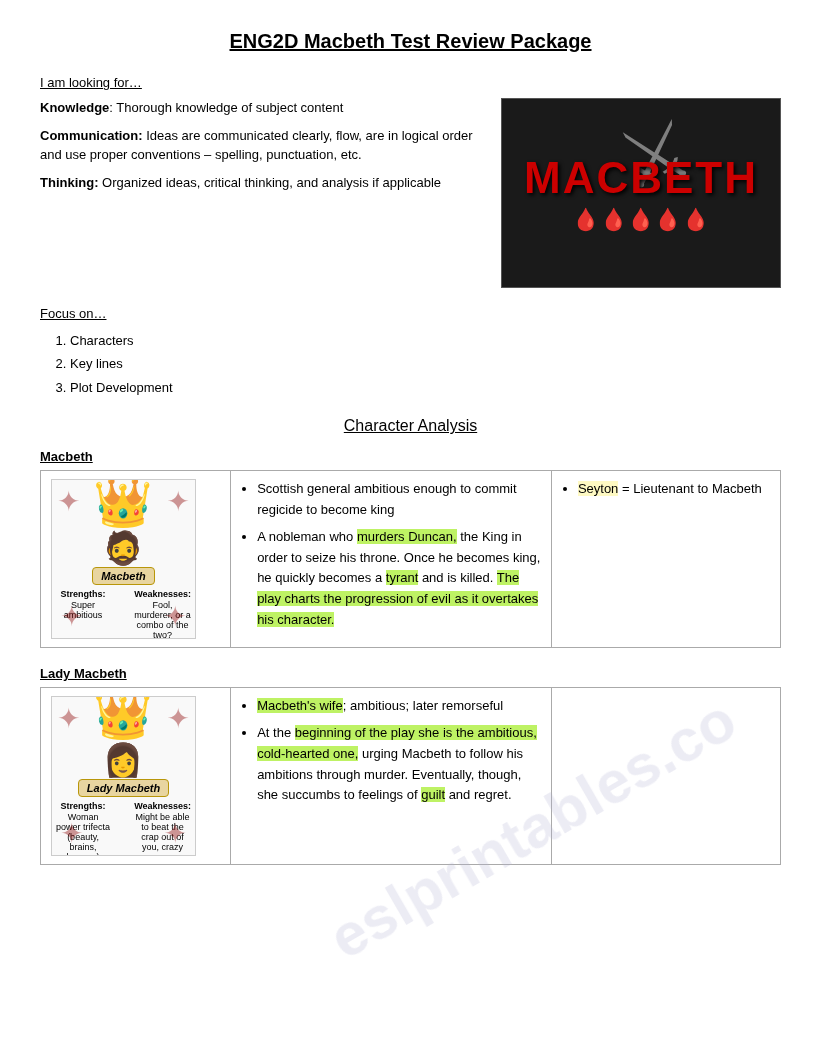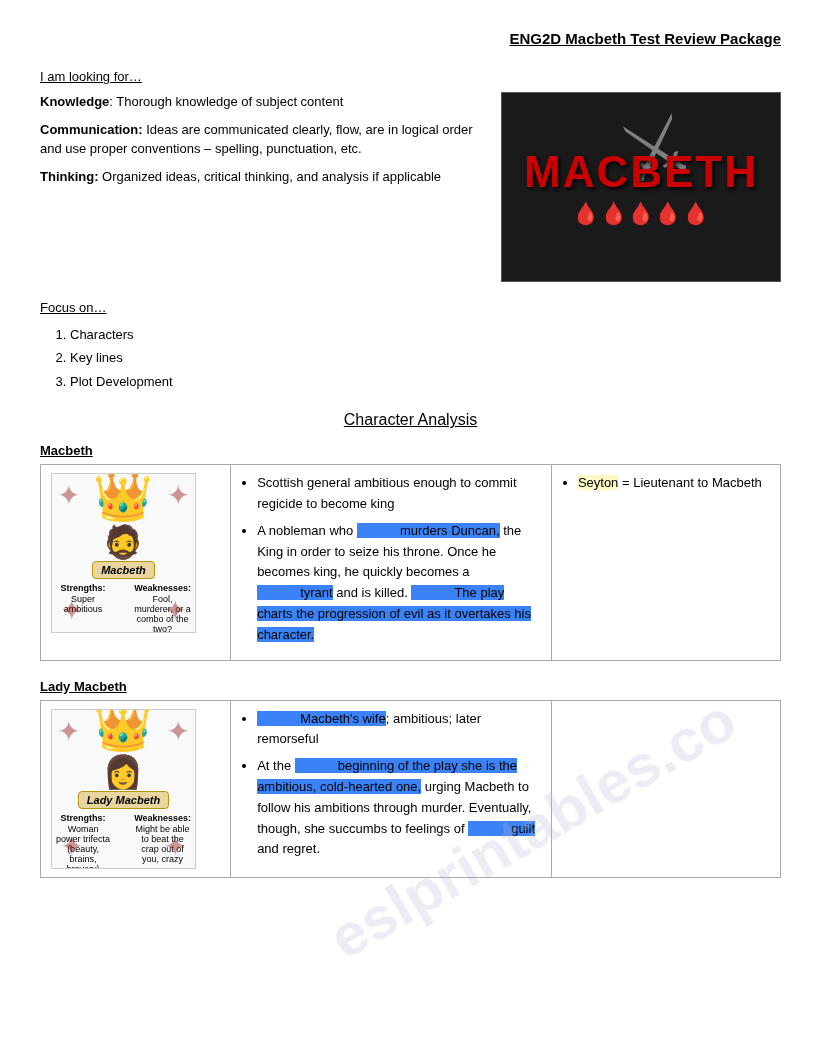--- a/index.html
+++ b/index.html
@@ -6,22 +6,22 @@
     body {
       font-family: Arial, sans-serif;
       font-size: 13px;
       background: #fff;
       color: #000;
       width: 821px;
       min-height: 1063px;
       padding: 30px 40px;
     }
     .page-title {
-      text-align: right;
-      font-size: 15px;
+      text-align: center;
+      font-size: 20px;
       font-weight: bold;
       text-decoration: underline;
       margin-bottom: 22px;
     }
     .section-header {
       font-size: 13px;
       text-decoration: underline;
       font-weight: normal;
       margin-bottom: 8px;
     }
@@ -160,22 +160,21 @@
       position: absolute;
       color: #8b0000;
       opacity: 0.4;
       font-size: 28px;
     }
     .blood-splat.top-left { top: 5px; left: 5px; }
     .blood-splat.top-right { top: 5px; right: 5px; }
     .blood-splat.bottom-left { bottom: 5px; left: 8px; }
     .blood-splat.bottom-right { bottom: 5px; right: 8px; }
     .highlight-green {
-      background-color: #3b82f6;
-      padding-left: 43px;
+      background-color: #bef264;
     }
     .highlight-yellow {
       background-color: #fef9c3;
     }
     .char-desc-cell {
       width: 280px;
     }
     .char-desc-cell ul {
       margin-left: 16px;
       line-height: 1.6;

